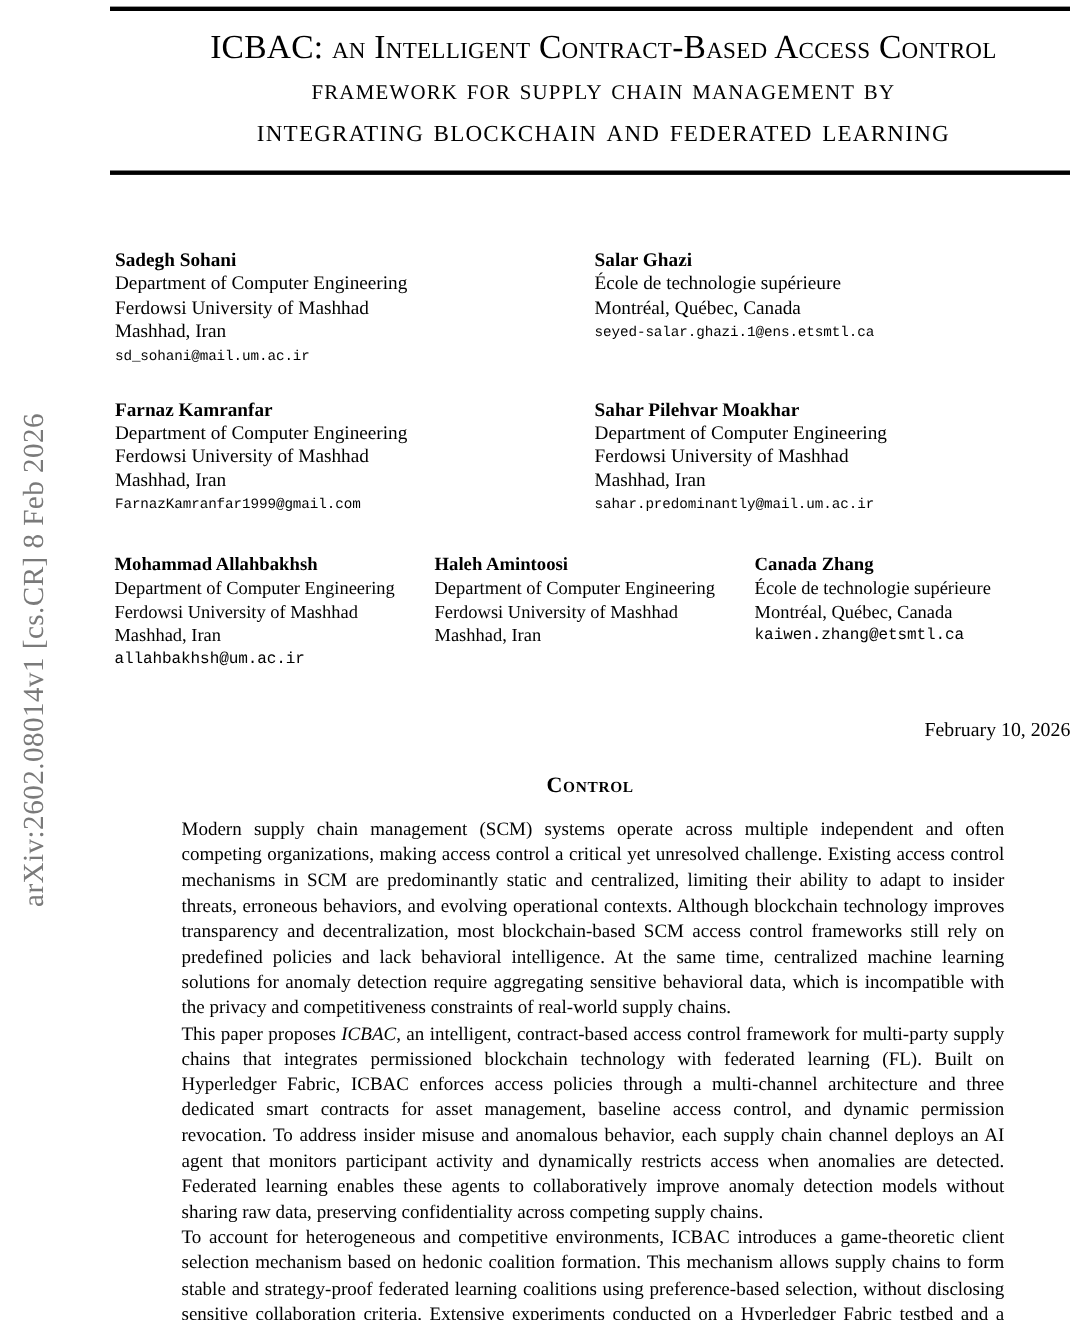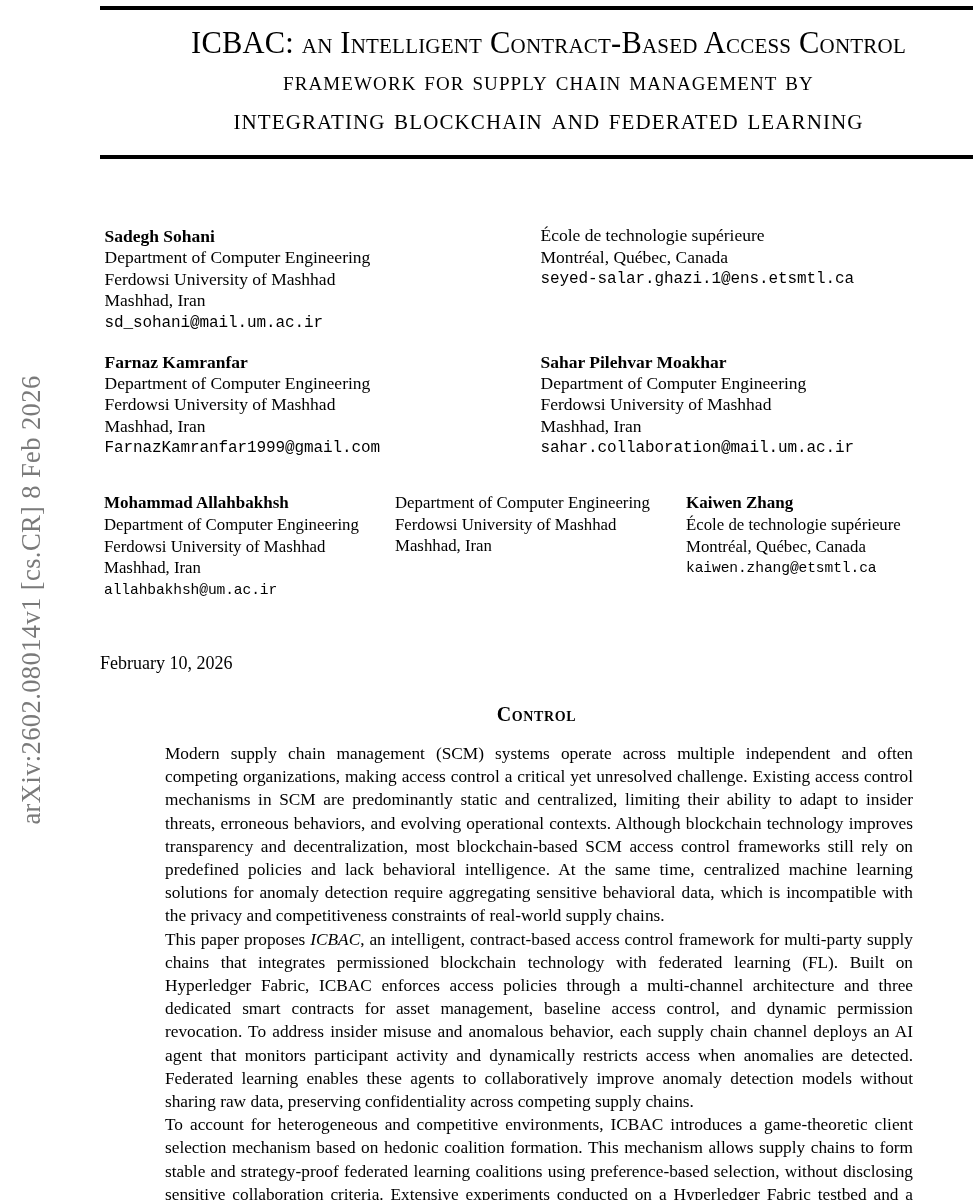--- a/index.html
+++ b/index.html
@@ -88,21 +88,21 @@
     left: 0;
     top: 225px;
     width: 873px;
   }
   .author-row {
     display: flex;
     width: 873px;
     justify-content: center;
     align-items: flex-start;
   }
-  .author-row.row2 { margin-top: 16px; }
+  .author-row.row2 { margin-top: 26px; }
   .author-row.row3 { margin-top: 32px; }
 
   .author {
     text-align: left;
     padding: 0 4px;
   }
   .author-row.row1 .author,
   .author-row.row2 .author { width: 436px; }
   .author-row.row3 .author { width: 291px; }
 
@@ -112,36 +112,36 @@
     line-height: 22px;
     white-space: nowrap;
   }
   .author .aff {
     font-size: 17.5px;
     line-height: 21.5px;
     white-space: nowrap;
   }
   .author .email {
     font-family: "Liberation Mono", "DejaVu Sans Mono", monospace;
-    font-size: 16px;
+    font-size: 13px;
     line-height: 23px;
     white-space: nowrap;
     letter-spacing: -0.1px;
   }
   .author-row.row3 .name { font-size: 17px; }
   .author-row.row3 .aff { font-size: 16.8px; }
   .author-row.row3 .email { font-size: 14.6px; }
 
   
   #date-line {
     position: absolute;
     left: 0;
     top: 653px;
     width: 873px;
-    text-align: left;
+    text-align: right;
     font-size: 18px;
   }
 
   
   #abstract-heading {
     position: absolute;
     left: 0;
     top: 703px;
     width: 873px;
     text-align: center;
@@ -190,58 +190,60 @@
 
     <div class="author-row row1">
       <div class="author">
         <div class="name">Sadegh Sohani</div>
         <div class="aff">Department of Computer Engineering</div>
         <div class="aff">Ferdowsi University of Mashhad</div>
         <div class="aff">Mashhad, Iran</div>
         <div class="email">sd_sohani@mail.um.ac.ir</div>
       </div>
       <div class="author">
+        <div class="name">Salar Ghazi</div>
         <div class="aff">École de technologie supérieure</div>
         <div class="aff">Montréal, Québec, Canada</div>
         <div class="email">seyed-salar.ghazi.1@ens.etsmtl.ca</div>
       </div>
     </div>
 
     <div class="author-row row2">
       <div class="author">
         <div class="name">Farnaz Kamranfar</div>
         <div class="aff">Department of Computer Engineering</div>
         <div class="aff">Ferdowsi University of Mashhad</div>
         <div class="aff">Mashhad, Iran</div>
         <div class="email">FarnazKamranfar1999@gmail.com</div>
       </div>
       <div class="author">
         <div class="name">Sahar Pilehvar Moakhar</div>
         <div class="aff">Department of Computer Engineering</div>
         <div class="aff">Ferdowsi University of Mashhad</div>
         <div class="aff">Mashhad, Iran</div>
-        <div class="email">sahar.collaboration@mail.um.ac.ir</div>
+        <div class="email">sahar.predominantly@mail.um.ac.ir</div>
       </div>
     </div>
 
     <div class="author-row row3">
       <div class="author">
         <div class="name">Mohammad Allahbakhsh</div>
         <div class="aff">Department of Computer Engineering</div>
         <div class="aff">Ferdowsi University of Mashhad</div>
         <div class="aff">Mashhad, Iran</div>
         <div class="email">allahbakhsh@um.ac.ir</div>
       </div>
       <div class="author">
-        <div class="aff">Department of Computer Engineering</div>
-        <div class="aff">Ferdowsi University of Mashhad</div>
-        <div class="aff">Mashhad, Iran</div>
-      </div>
-      <div class="author">
-        <div class="name">Kaiwen Zhang</div>
+        <div class="name">Haleh Amintoosi</div>
+        <div class="aff">Department of Computer Engineering</div>
+        <div class="aff">Ferdowsi University of Mashhad</div>
+        <div class="aff">Mashhad, Iran</div>
+      </div>
+      <div class="author">
+        <div class="name">Canada Zhang</div>
         <div class="aff">École de technologie supérieure</div>
         <div class="aff">Montréal, Québec, Canada</div>
         <div class="email">kaiwen.zhang@etsmtl.ca</div>
       </div>
     </div>
 
   </div>
 
   <div id="date-line">February 10, 2026</div>
 

